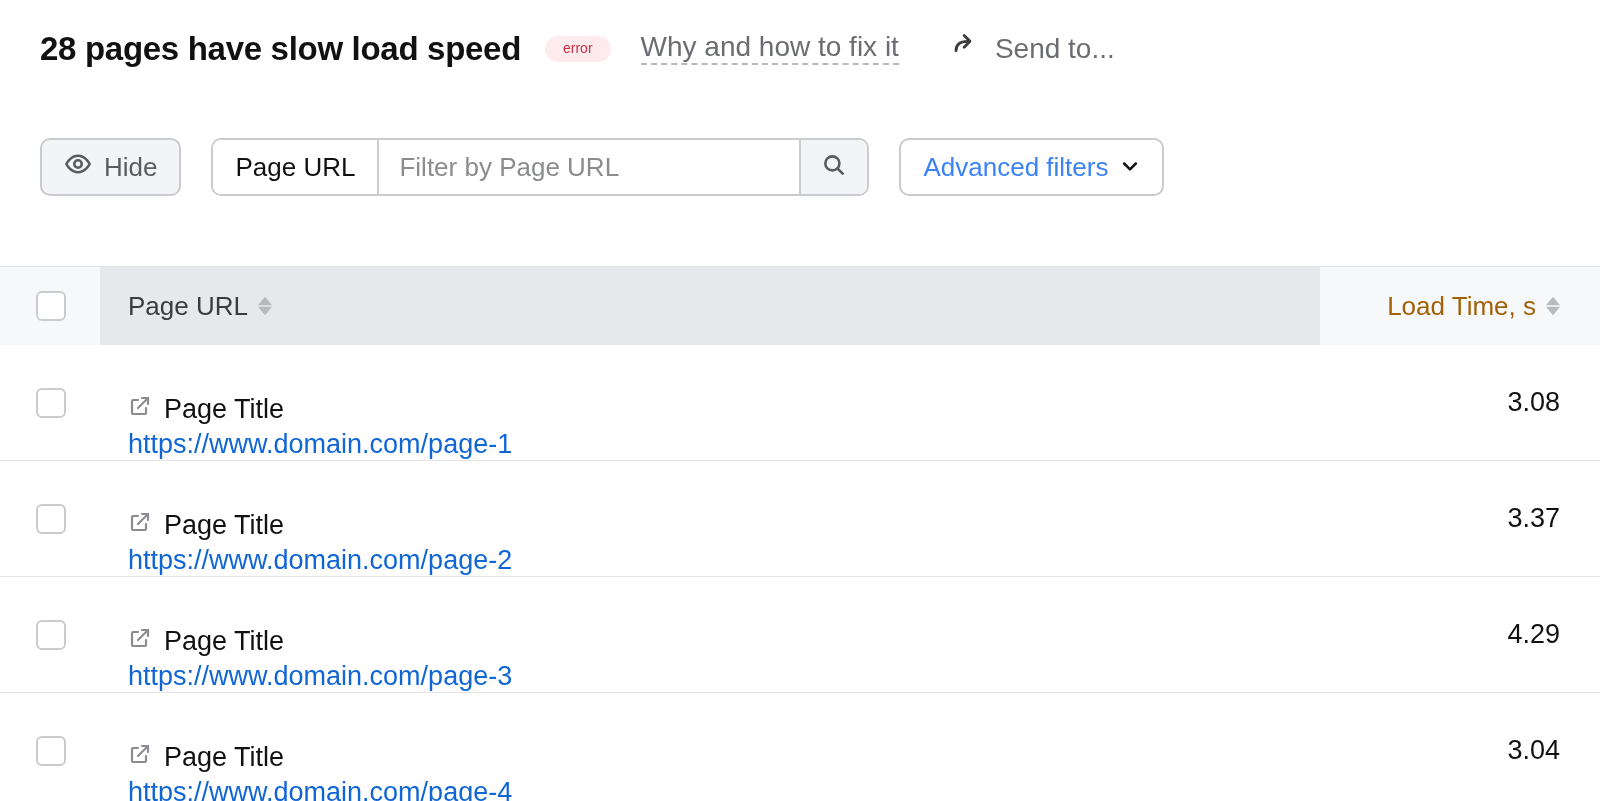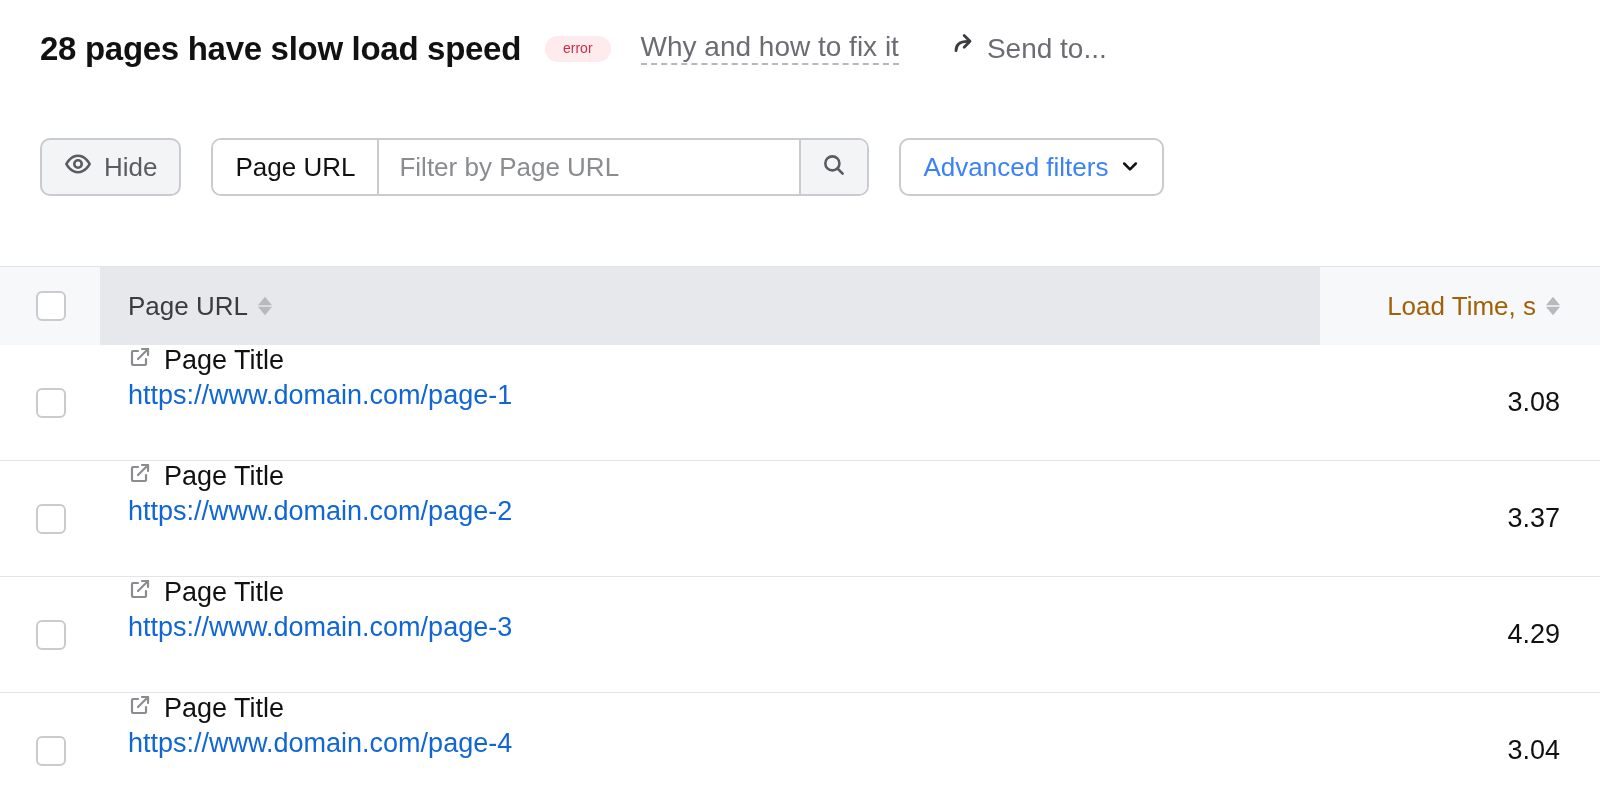--- a/index.html
+++ b/index.html
@@ -45,21 +45,21 @@
     font-size: 28px;
     color: #6b6d72;
     border-bottom: 2px dashed #b6b8bc;
     padding-bottom: 2px;
     cursor: pointer;
     line-height: 1;
   }
   .send-to {
     display: inline-flex;
     align-items: center;
-    gap: 10px;
+    gap: 18px;
     font-size: 28px;
     color: #6b6d72;
     cursor: pointer;
     margin-left: 20px;
   }
   .send-to svg { width: 28px; height: 28px; }
 
   
   .toolbar-row {
     display: flex;
@@ -182,21 +182,21 @@
   .trow {
     display: flex;
     align-items: stretch;
     height: 116px;
     border-bottom: 1px solid #e3e4e7;
   }
   .td-url {
     flex: 1;
     display: flex;
     flex-direction: column;
-    justify-content: flex-start;
+    justify-content: flex-end;
     padding-left: 28px;
     gap: 4px;
   }
   .row-title-line {
     display: flex;
     align-items: center;
     gap: 12px;
     font-size: 27px;
     color: #111;
   }

